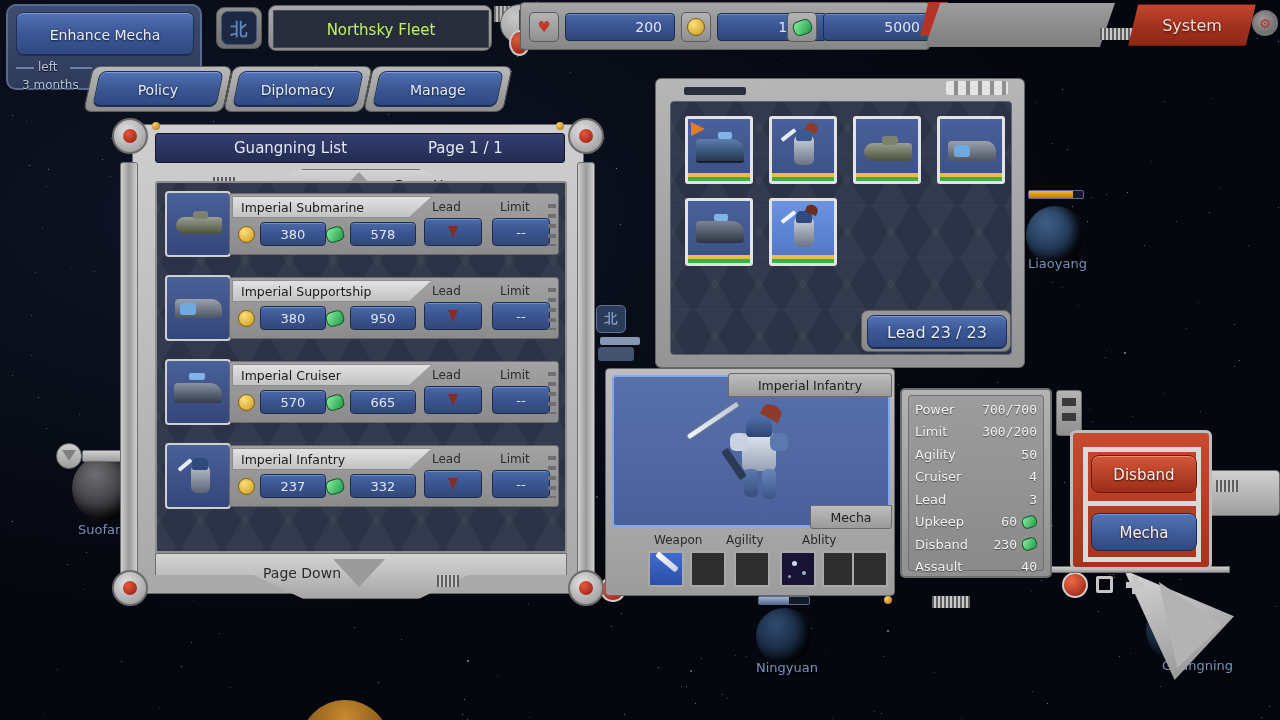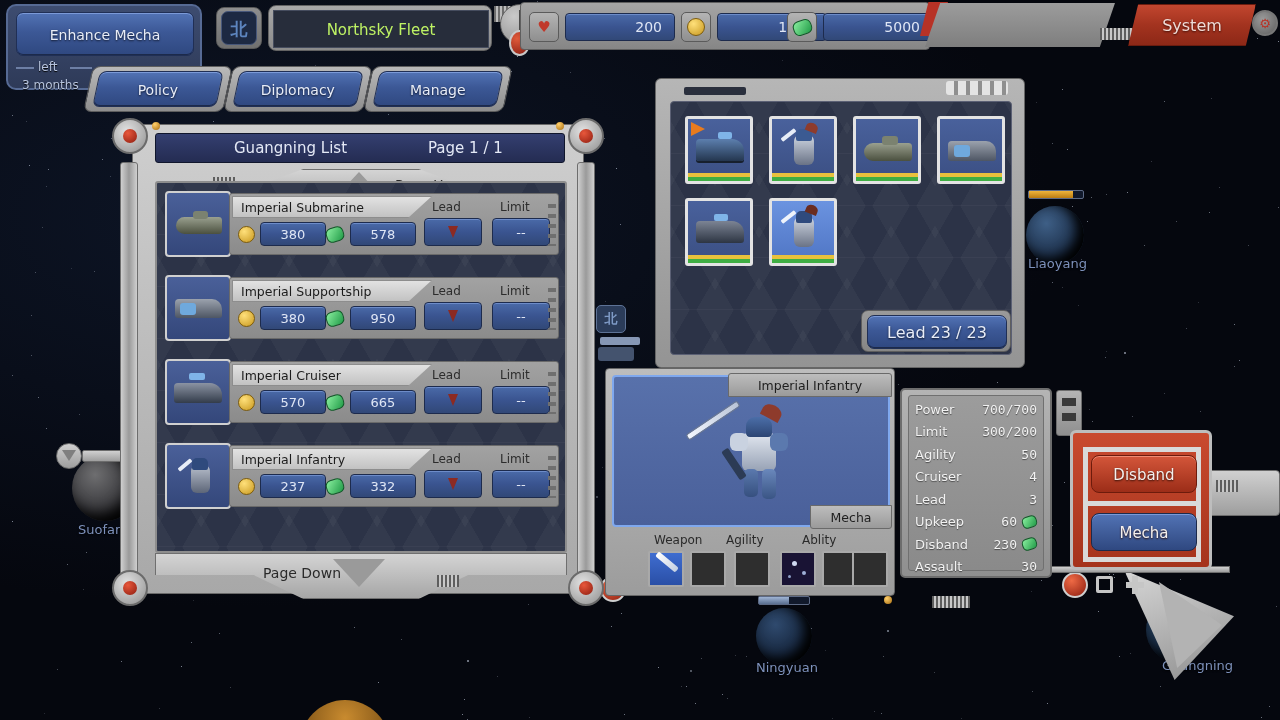--- a/index.html
+++ b/index.html
@@ -1026,21 +1026,21 @@
         <span class="stat-v">60</span>
         <span class="stat-gem"></span>
       </div>
     <div class="stat-row">
         <span class="stat-k">Disband</span>
         <span class="stat-v">230</span>
         <span class="stat-gem"></span>
       </div>
     <div class="stat-row">
         <span class="stat-k">Assault</span>
-        <span class="stat-v">30</span>
+        <span class="stat-v">40</span>
       </div>
   </div>
 </div>
 <div id="stats-side">
     <i></i>
     <i></i>
   </div>
 
 <div id="action-panel">
   <div class="act-deco" style="left:14px;top:14px;width:114px;height:5px;"></div>

